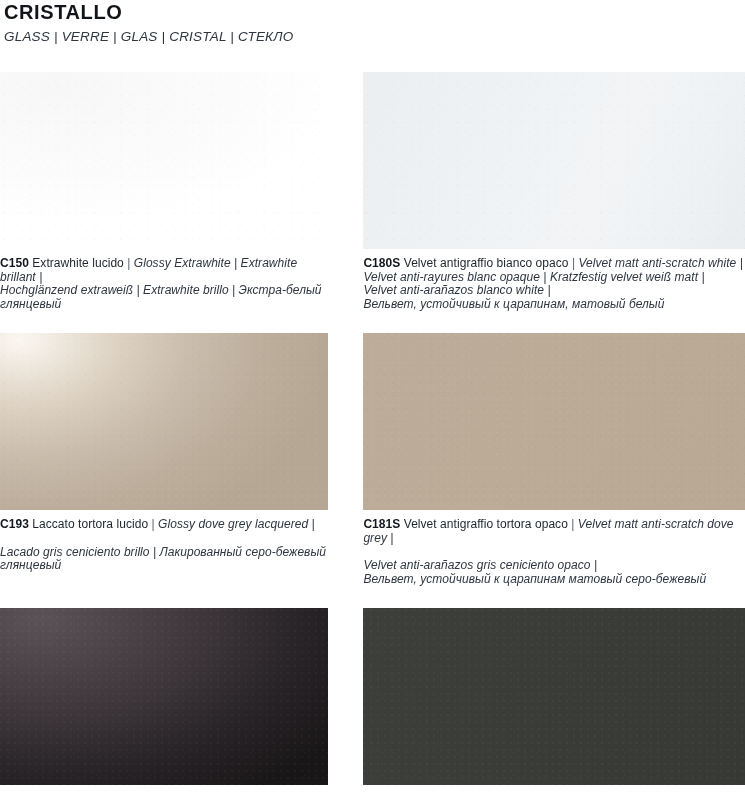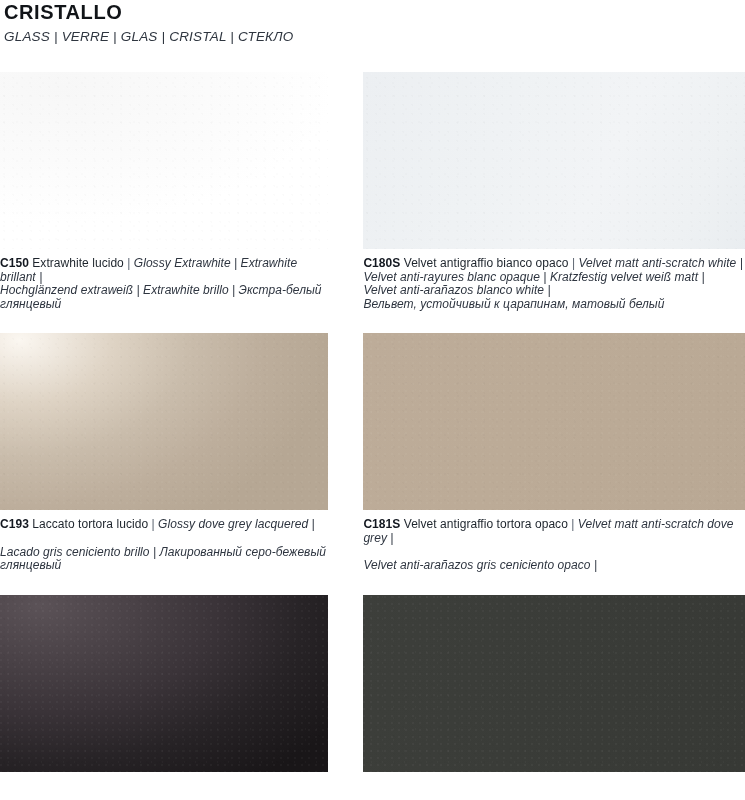--- a/index.html
+++ b/index.html
@@ -192,20 +192,21 @@
       </div>
       <div class="swatch-caption">
         <span class="caption-code">C181S</span>
         <span class="caption-primary">Velvet antigraffio tortora opaco</span>
         <span class="caption-sep">|</span>
         <span class="caption-translations">Velvet matt anti-scratch dove grey |</span>
         <br>
         <br>
         <span class="caption-translations">Velvet anti-arañazos gris ceniciento opaco |</span>
         <br>
+        <span class="caption-translations">Вельвет, устойчивый к царапинам матовый серо-бежевый</span>
       </div>
     </div>
   </div>
 
   <div class="swatch-row">
     <div class="swatch-cell col-left">
       <div class="swatch-image finish-c152">
         <div class="grain"></div>
       </div>
 

